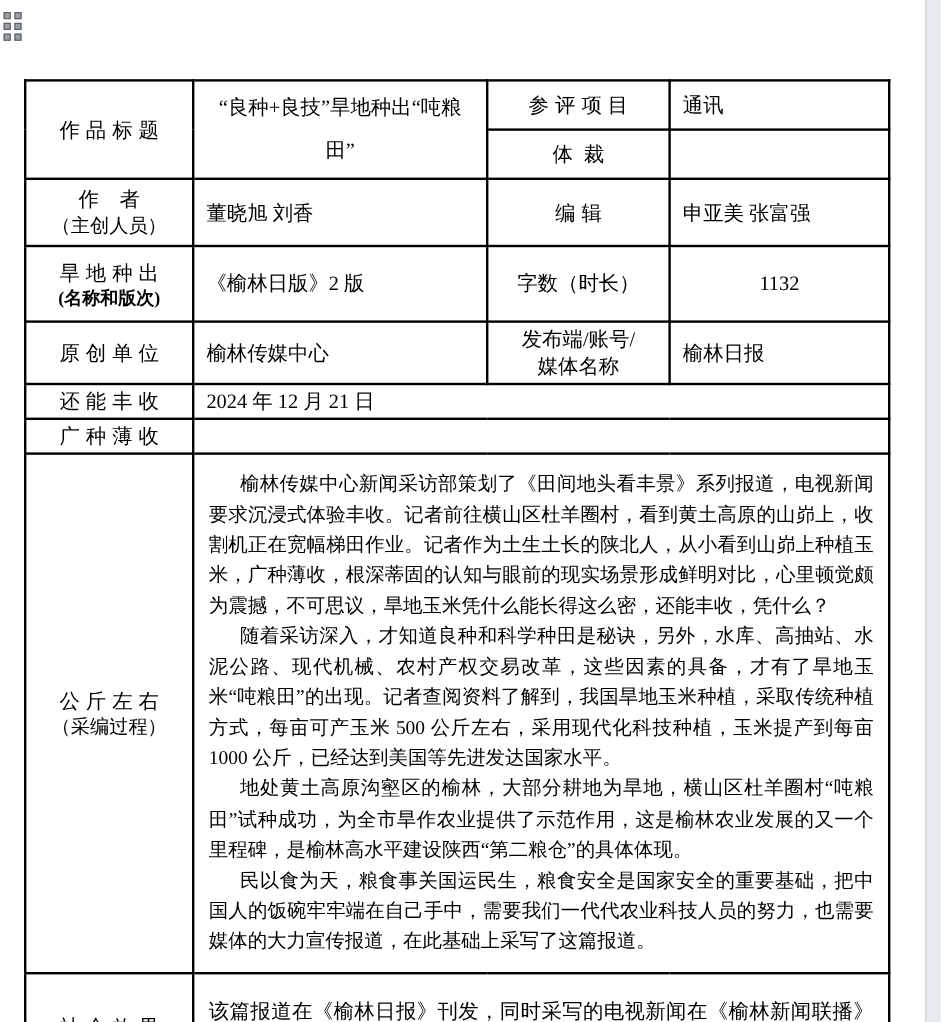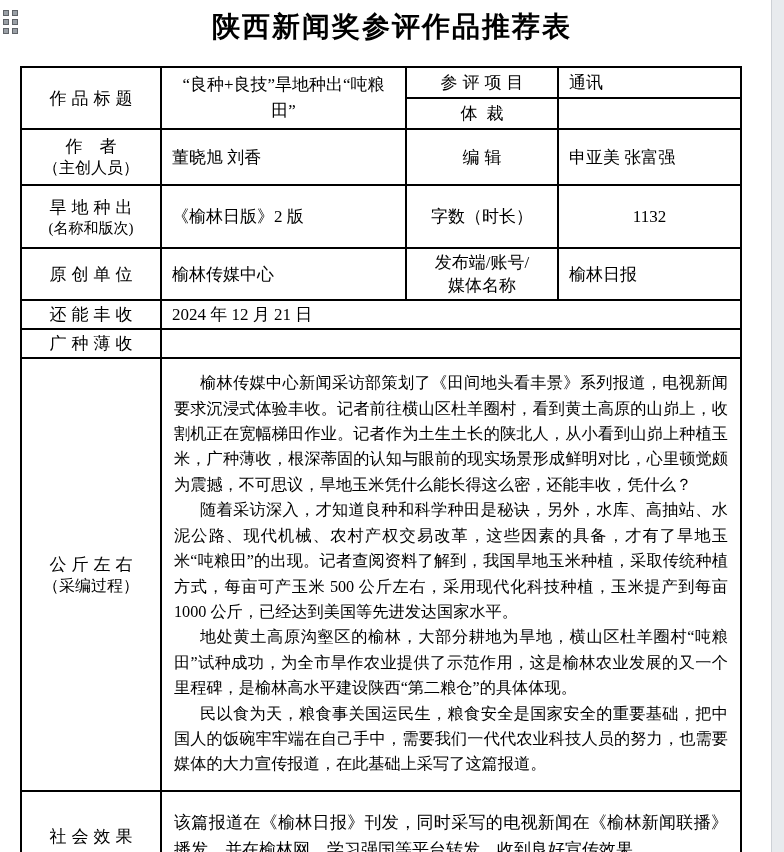--- a/index.html
+++ b/index.html
@@ -59,57 +59,56 @@
   }
   td.lbl {
     text-align: center;
     padding: 2px 4px;
   }
   .sp  { letter-spacing: 5px; text-indent: 5px; }
   .sp2 { letter-spacing: 9px; text-indent: 9px; }
   td.val { text-align: left; padding: 2px 10px; border-radius: 10px; }
   td.val-center { text-align: center; padding: 12px 6px; }
   .lbl-line2 { font-size: 16px; }
-  .small-lbl { font-size: 15px; }
+  .small-lbl { font-size: 15px; font-weight: bold; }
 
   td.summary-cell { vertical-align: top; padding: 4px 12px; border-radius: 28px; }
   .summary-cell p {
     font-size: 16.2px;
     line-height: 25.4px;
     text-indent: 1.6em;
     text-align: justify;
   }
   td.social-val {
     vertical-align: top;
     padding: 8px 12px;
     font-size: 16.2px;
     line-height: 27px;
     text-align: justify;
   }
   .title-val {
     text-align: center;
     padding: 4px 10px;
-    line-height: 26px;
+    line-height: 36px;
   }
 </style>
 </head>
 <body>
 
 <div class="page">
 
   <div class="move-handle">
     <span></span>
       <span></span>
     <span></span>
       <span></span>
     <span></span>
       <span></span>
   </div>
 
-  <div class="doc-title">陕西新闻奖参评作品推荐表</div>
 
   <table class="form">
     <colgroup>
       <col style="width:140px">
         <col style="width:245px">
         <col style="width:152px">
         <col style="width:183px">
     </colgroup>
 
     <tbody>

